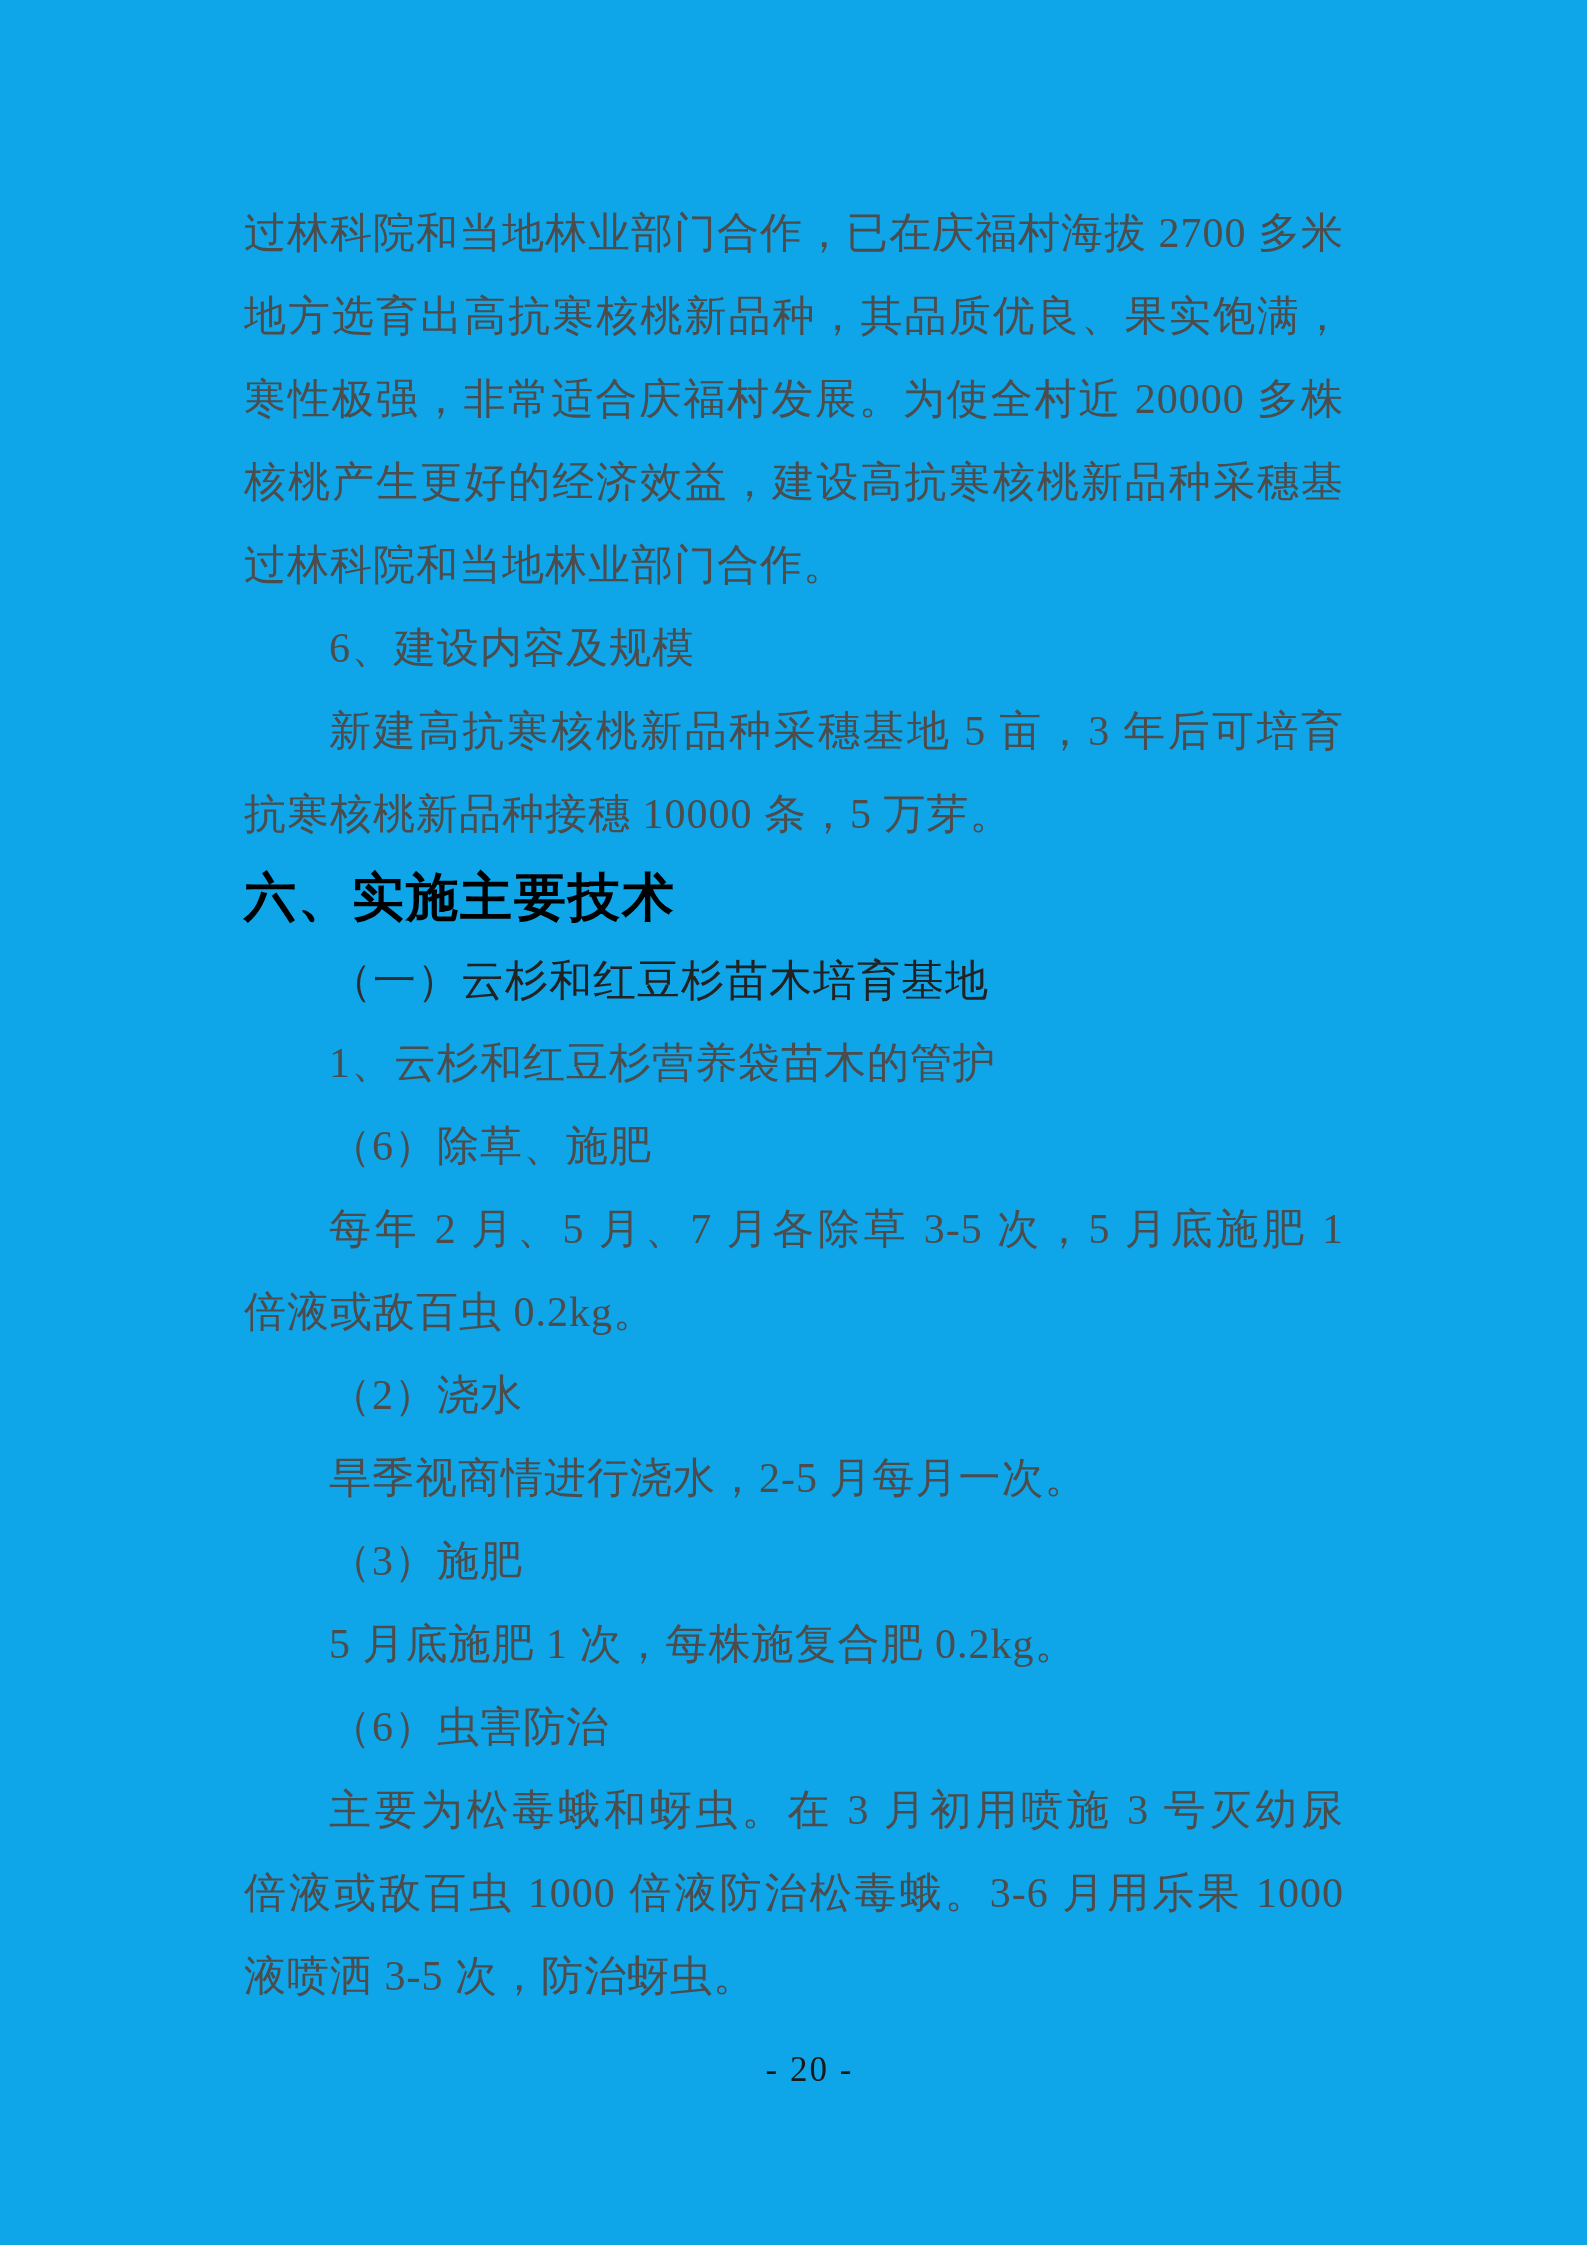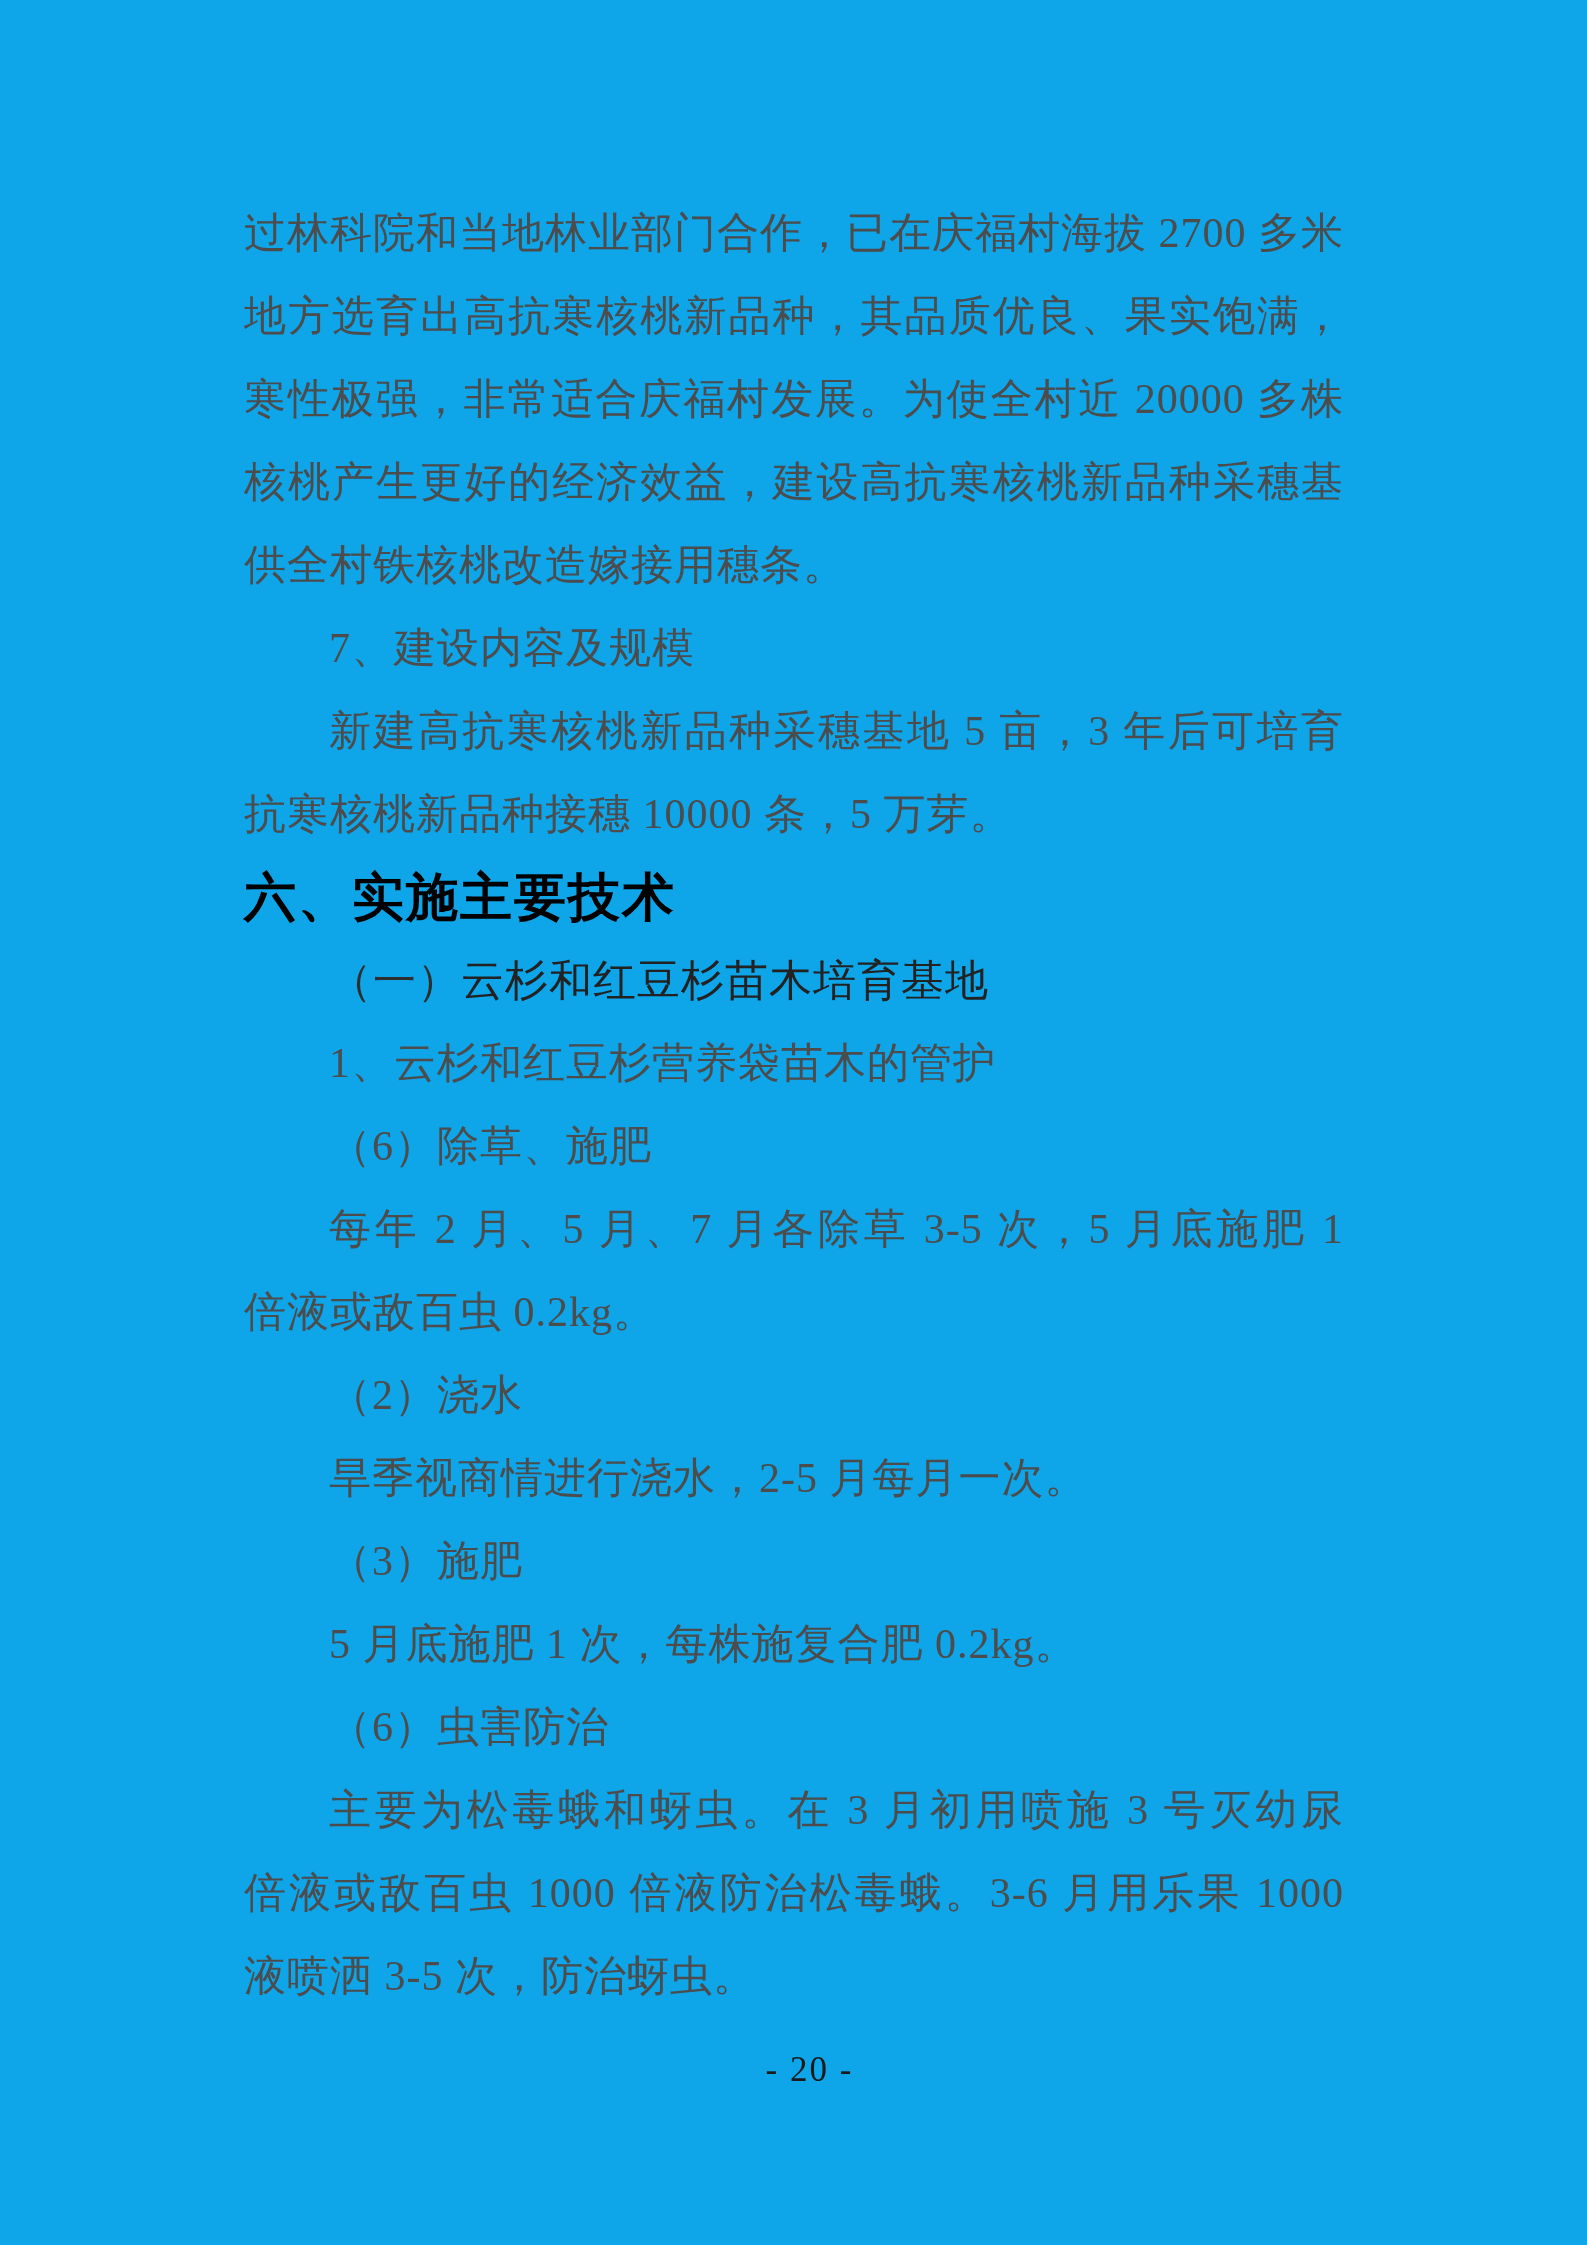--- a/index.html
+++ b/index.html
@@ -69,23 +69,23 @@
 </head>
 <body>
 
 <div class="page">
   <div class="text-block">
 
     <div class="line justify">过林科院和当地林业部门合作，已在庆福村海拔 2700 多米</div>
     <div class="line justify">地方选育出高抗寒核桃新品种，其品质优良、果实饱满，耐</div>
     <div class="line justify">寒性极强，非常适合庆福村发展。为使全村近 20000 多株铁</div>
     <div class="line justify">核桃产生更好的经济效益，建设高抗寒核桃新品种采穗基地</div>
-    <div class="line">供全村铁核桃改造嫁接用穗条。</div>
+    <div class="line">过林科院和当地林业部门合作。</div>
 
-    <div class="line indent">7、建设内容及规模</div>
+    <div class="line indent">6、建设内容及规模</div>
     <div class="line indent justify">新建高抗寒核桃新品种采穗基地 5 亩，3 年后可培育高</div>
     <div class="line">抗寒核桃新品种接穗 10000 条，5 万芽。</div>
 
     <div class="line heading">六、实施主要技术</div>
 
     <div class="line indent subheading">
       <span class="sub-prefix">（一）</span><span class="sub-title">云杉和红豆杉苗木培育基地</span>
     </div>
 
     <div class="line indent">1、云杉和红豆杉营养袋苗木的管护</div>

